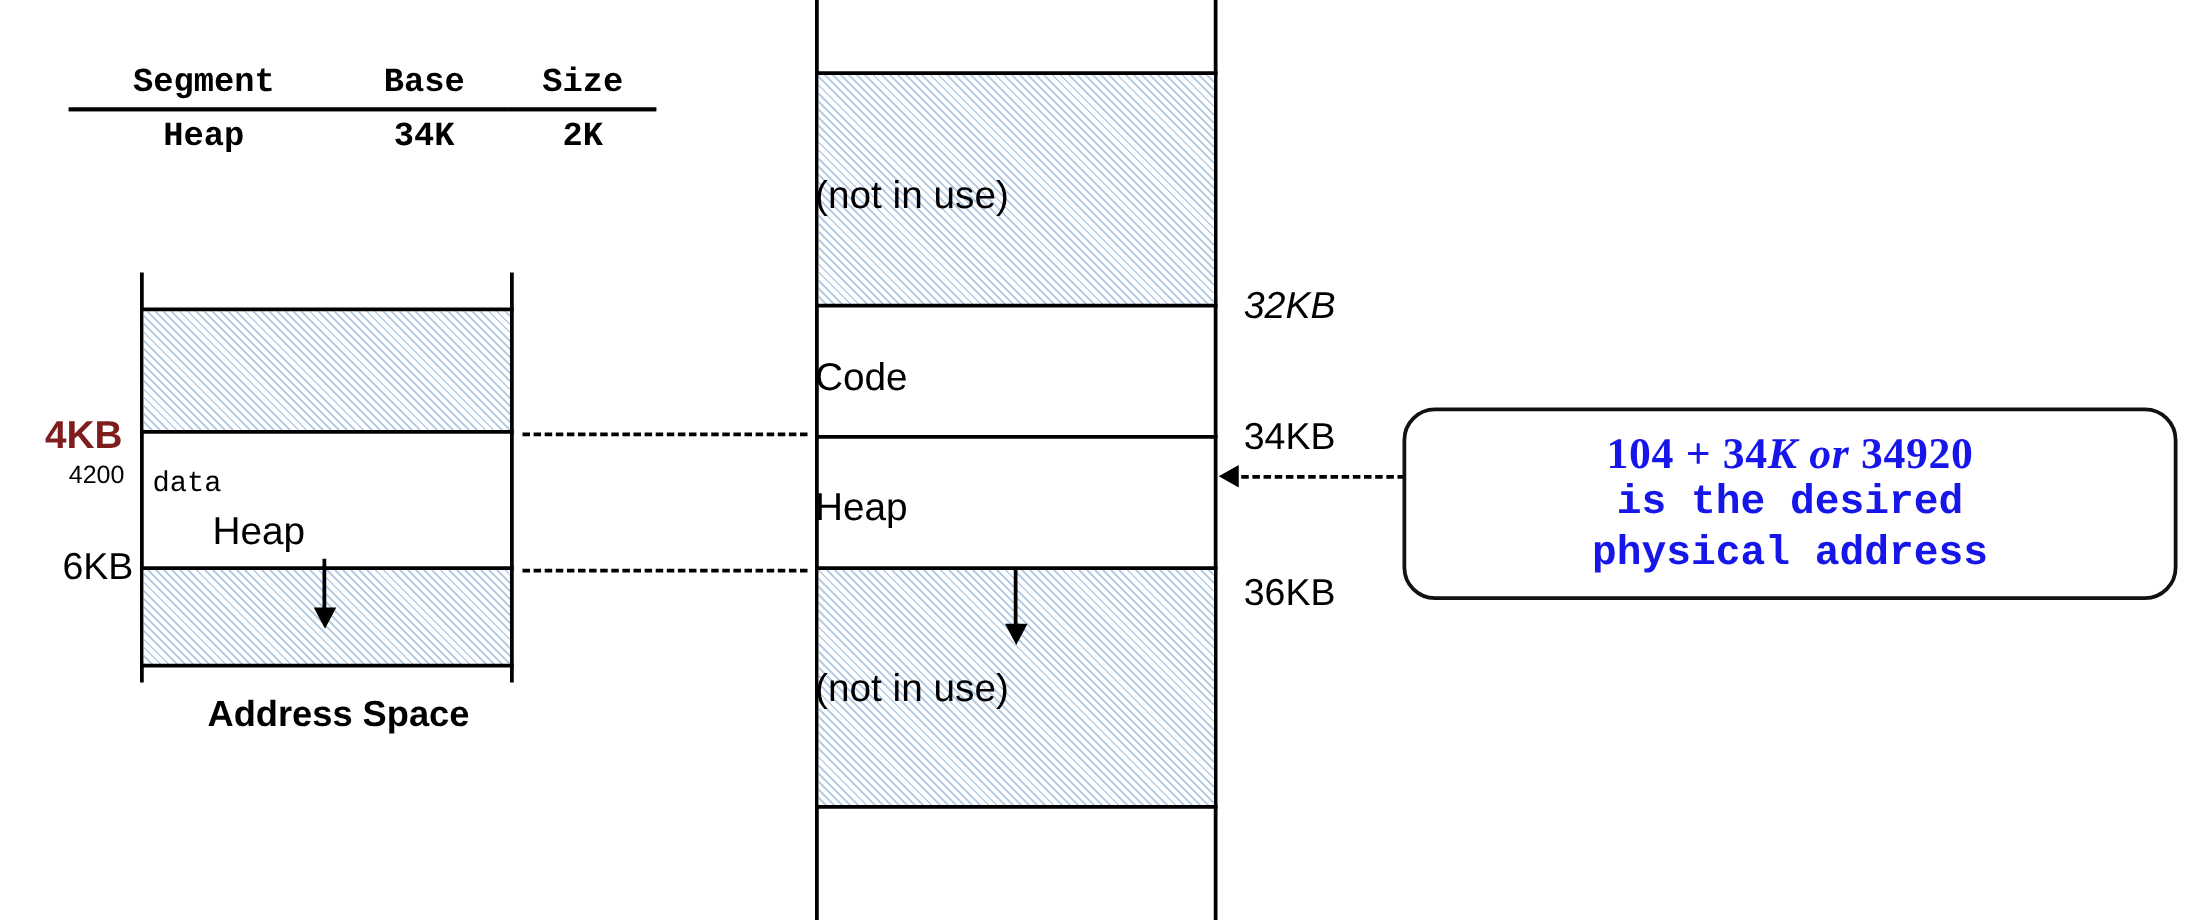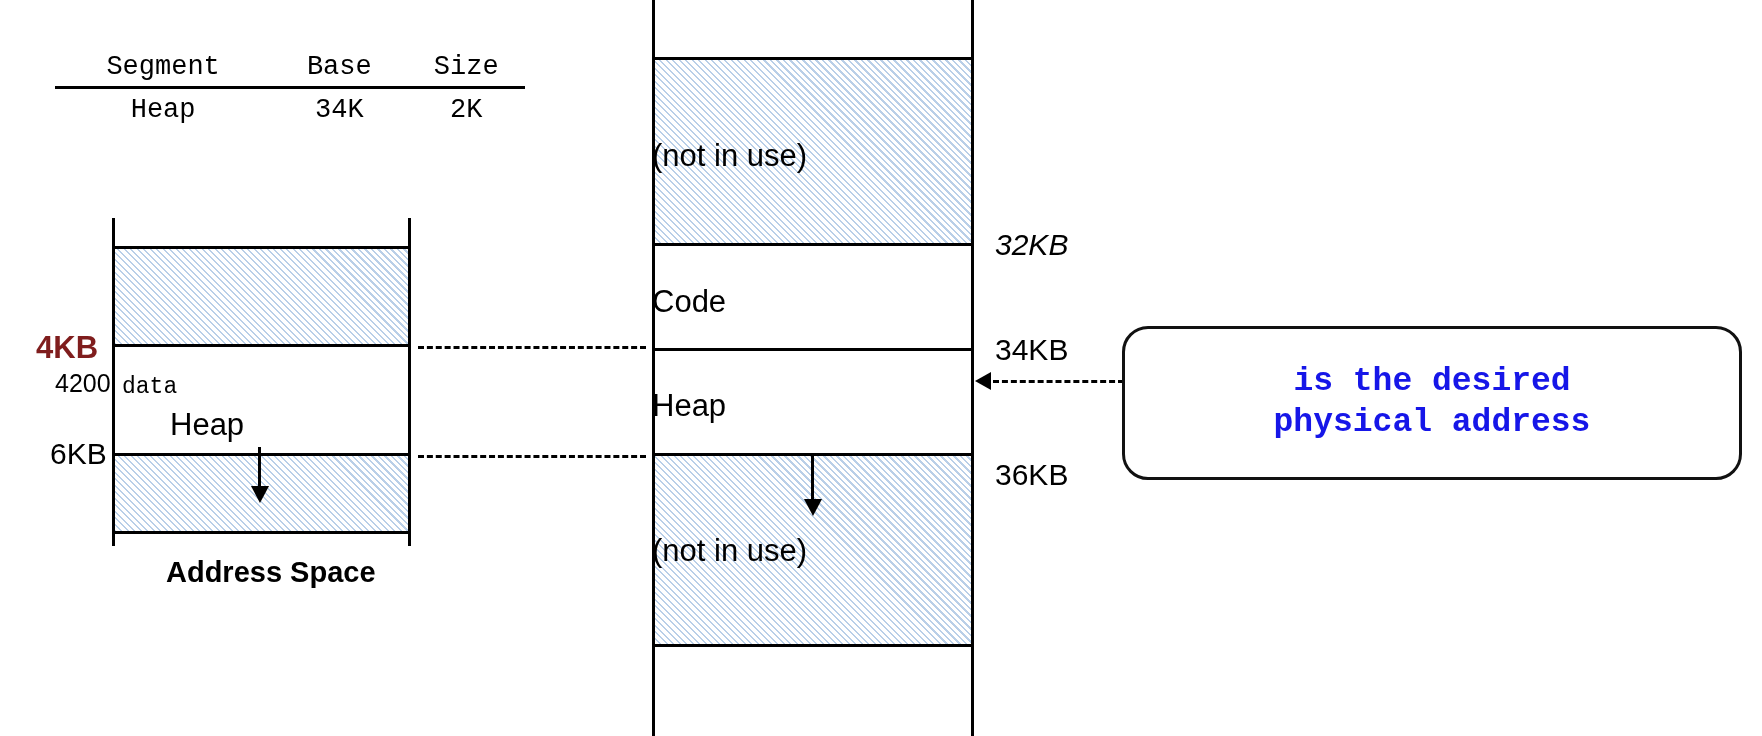--- a/index.html
+++ b/index.html
@@ -7,21 +7,21 @@
     width:1762px;height:736px;position:relative;overflow:hidden;
     font-family:"Liberation Sans", sans-serif;color:#000;
   }
   .abs{position:absolute;}
 
   
   #seg-table{left:55px;top:50px;width:470px;}
   #seg-table table{border-collapse:collapse;width:100%;}
   #seg-table th,#seg-table td{
     font-family:"Liberation Mono","DejaVu Sans Mono",monospace;
-    font-weight:normal;font-size:27px;text-align:center;padding:2px 0 6px 0;
+    font-weight:bold;font-size:27px;text-align:center;padding:2px 0 6px 0;
     letter-spacing:0px;white-space:nowrap;
   }
   #seg-table thead th{border-bottom:3px solid #000;padding-bottom:4px;}
   #seg-table tbody td{padding-top:6px;}
   #seg-table .col-seg{width:46%;}
   #seg-table .col-base{width:29%;}
   #seg-table .col-size{width:25%;}
 
   
   .hatch{
@@ -31,21 +31,21 @@
         #b9cfe8 0px, #b9cfe8 1.6px,
         #ffffff 1.6px, #ffffff 4.6px);
   }
 
   
   .vline{background:#000;width:3px;}
   .hline{background:#000;height:3px;}
 
   
   .lbl{font-size:30px;color:#000;white-space:nowrap;}
-  .lbl-sm{font-size:25px;}
+  .lbl-sm{font-size:20px;}
   .lbl-blue-bold{font-size:31px;font-weight:bold;color:#7f1d1d;}
   .lbl-mono{font-family:"Liberation Mono","DejaVu Sans Mono",monospace;font-size:23px;}
   .lbl-bold{font-weight:bold;font-size:29px;}
   .reg-label{font-size:31px;white-space:nowrap;}
 
   
   .dashed-h{
     height:0;border-top:3px dashed #000;
   }
 
@@ -158,15 +158,18 @@
   <div class="abs lbl" style="left:995px;top:438px;margin-top:20px;">36KB</div>
 </div>
 
 <div class="abs dashed-h" style="left:418px;top:346px;width:228px;"></div>
 <div class="abs dashed-h" style="left:418px;top:455px;width:228px;"></div>
 
 <div class="abs dashed-h" style="left:993px;top:380px;width:131px;"></div>
 <div class="abs arrow-left-head" style="left:975px;top:372px;"></div>
 
 <div class="abs" id="callout">
+  <div class="line1">
+    <span>104 + 34</span><span class="it">K</span>&nbsp;<span class="it">or</span>&nbsp;<span>34920</span>
+  </div>
   <div class="monoline">is the desired</div>
   <div class="monoline">physical address</div>
 </div>
 
 </body></html>

